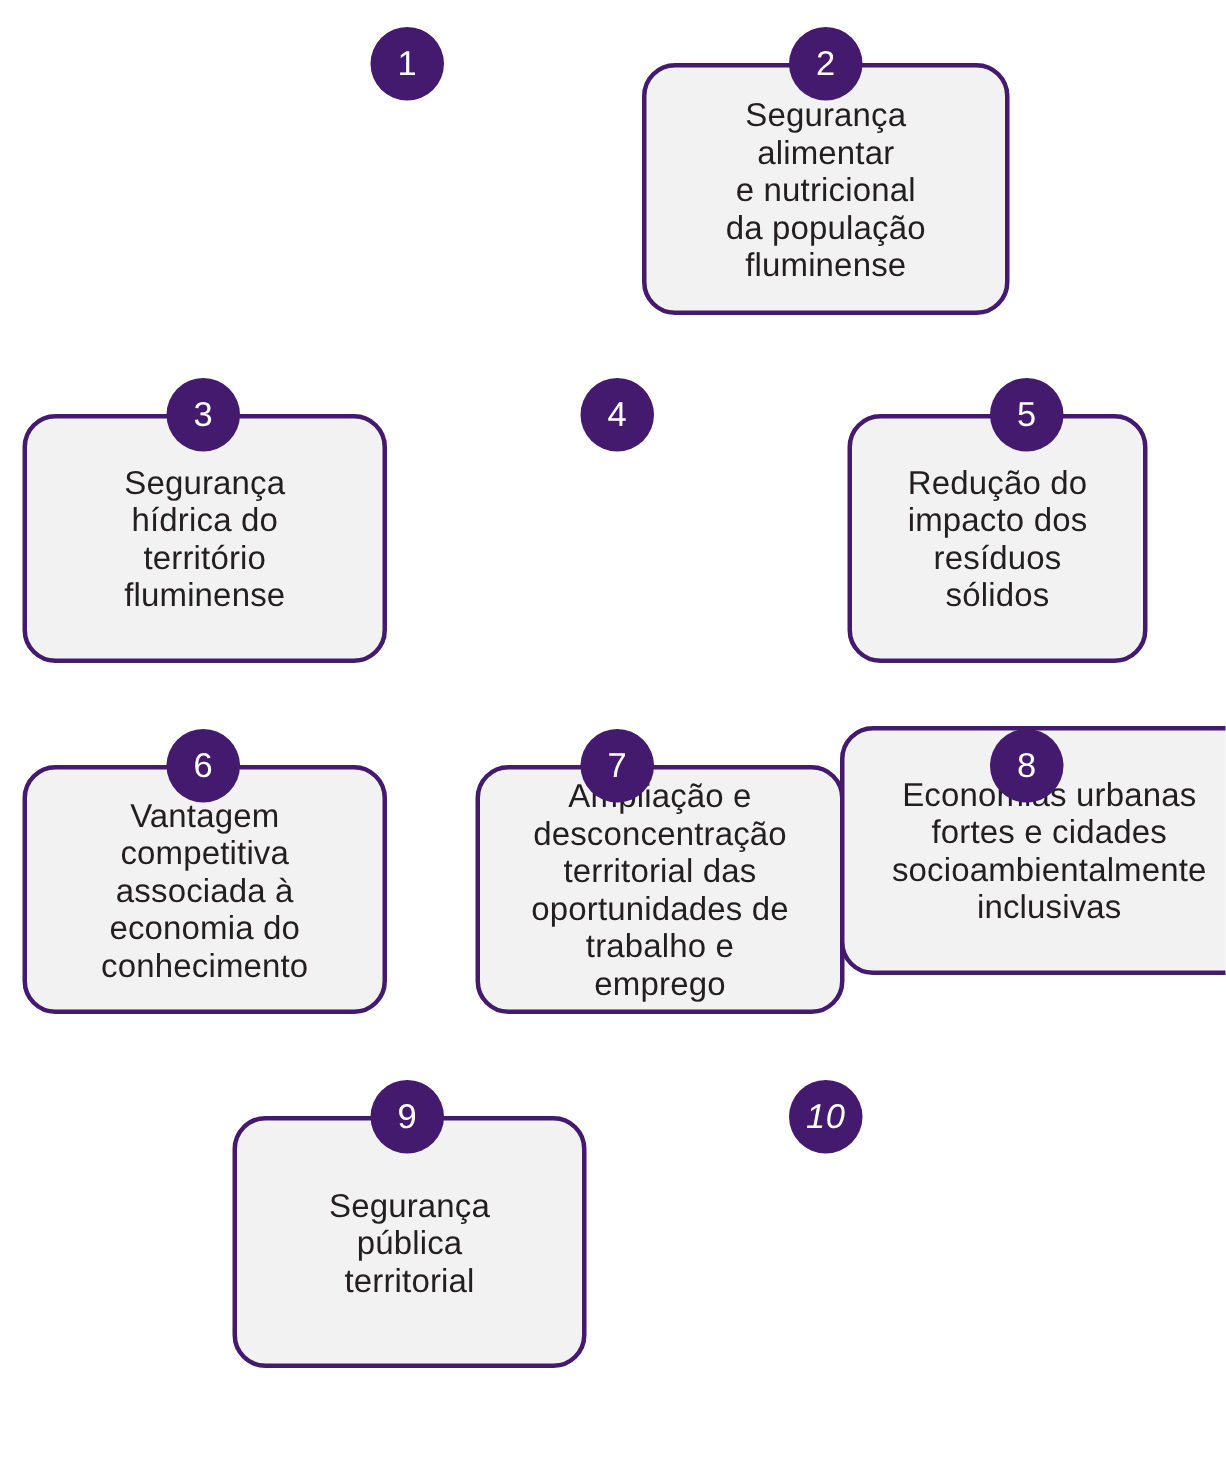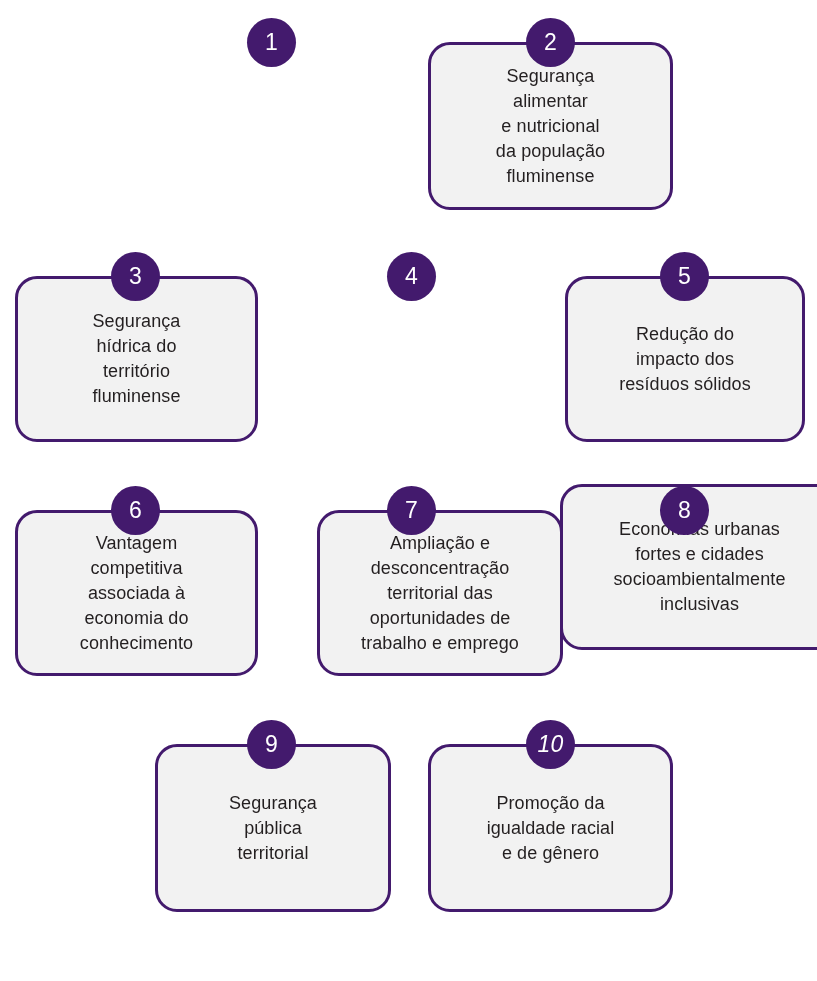--- a/index.html
+++ b/index.html
@@ -30,21 +30,21 @@
     align-items: center;
     justify-content: center;
   }
 
   .card-label {
     display: block;
     width: 100%;
     text-align: center;
     color: #231F20;
     font-family: "Liberation Sans", sans-serif;
-    font-size: 18px;
+    font-size: 22px;
     line-height: 25px;
     letter-spacing: 0.1px;
     white-space: pre-line;
     padding: 0 24px;
     box-sizing: border-box;
   }
 
   .badge {
     position: absolute;
     width: 49px;
@@ -84,21 +84,21 @@
 hídrica do
 território
 fluminense</span>
     </div>
     <div class="badge" style="left: 111px; top: 252px;">
       <span>3</span>
     </div>
     <div class="badge" style="left: 387px; top: 252px;">
       <span>4</span>
     </div>
-    <div class="card" style="left: 565px; top: 276px; width: 240px; height: 166px;">
+    <div class="card" style="left: 565px; top: 276px; width: 200px; height: 166px;">
       <span class="card-label">Redução do
 impacto dos
 resíduos sólidos</span>
     </div>
     <div class="badge" style="left: 660px; top: 252px;">
       <span>5</span>
     </div>
     <div class="card" style="left: 15px; top: 510px; width: 243px; height: 166px;">
       <span class="card-label">Vantagem
 competitiva
@@ -129,21 +129,16 @@
       <span>8</span>
     </div>
     <div class="card" style="left: 155px; top: 744px; width: 236px; height: 168px;">
       <span class="card-label">Segurança
 pública
 territorial</span>
     </div>
     <div class="badge" style="left: 247px; top: 720px;">
       <span>9</span>
     </div>
-    <div class="card" style="left: 428px; top: 744px; width: 245px; height: 168px;">
-      <span class="card-label">Promoção da
-igualdade racial
-e de gênero</span>
-    </div>
     <div class="badge" style="left: 526px; top: 720px; font-style: italic;">
       <span>10</span>
     </div>
   </div>
 
 </body></html>

